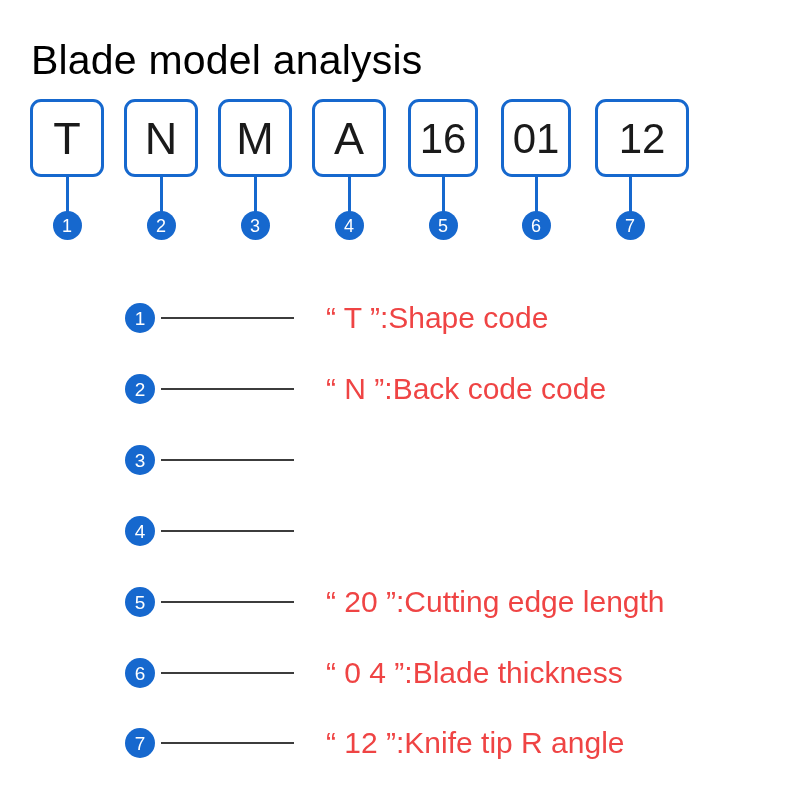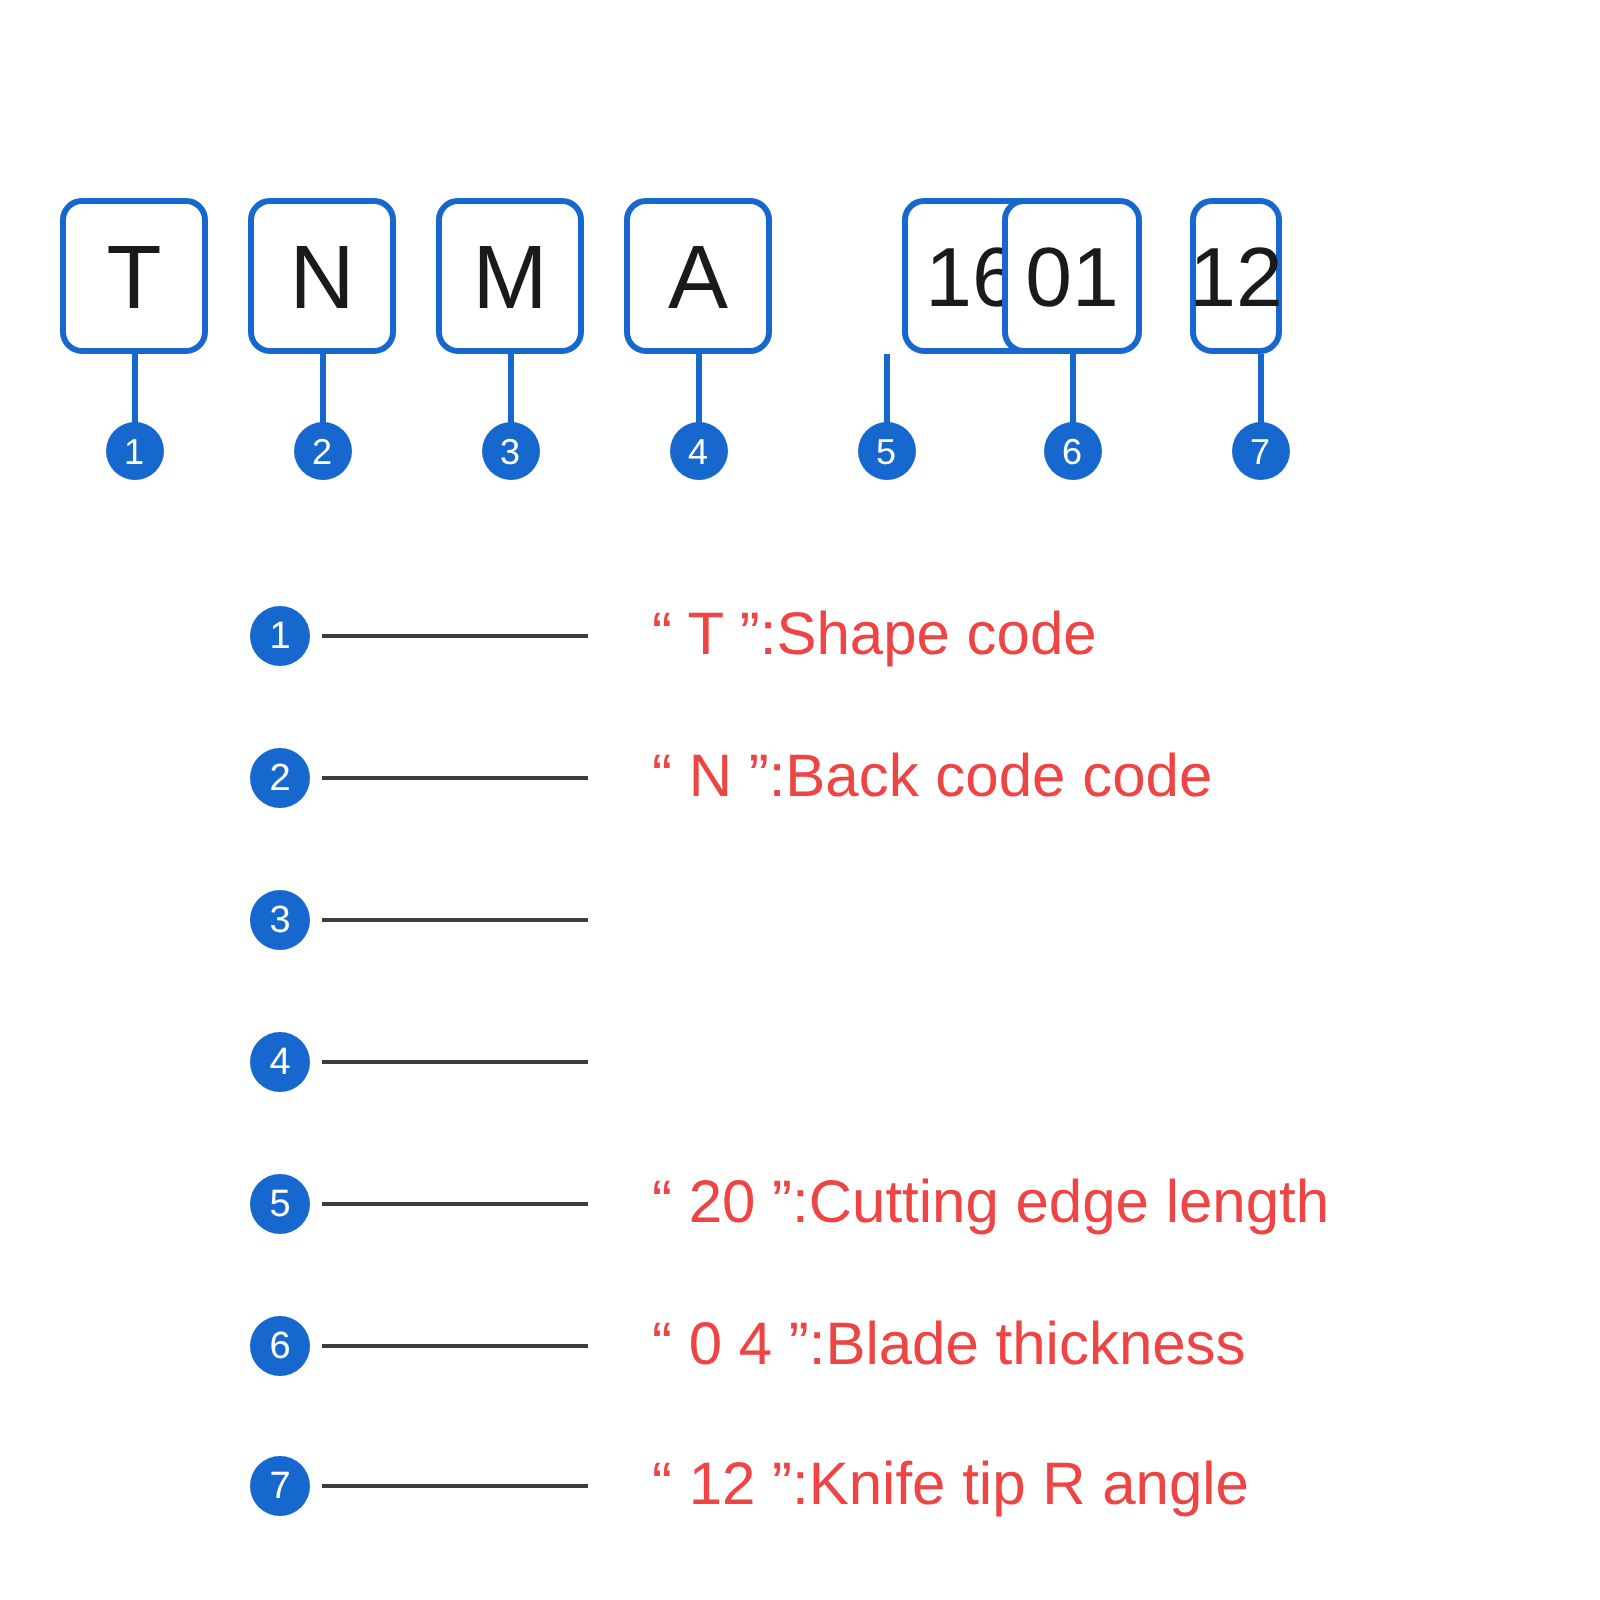--- a/index.html
+++ b/index.html
@@ -123,29 +123,30 @@
     line-height: 34px;
     color: #ef4444;
     white-space: nowrap;
   }
 </style>
 </head>
 <body>
 
 <div id="page">
 
+  <div class="title">Blade model analysis</div>
 
   <div class="code-row">
       <div class="code-box" style="left: 30px; width: 74px;">T</div>
       <div class="code-box" style="left: 124px; width: 74px;">N</div>
       <div class="code-box" style="left: 218px; width: 74px;">M</div>
       <div class="code-box" style="left: 312px; width: 74px;">A</div>
-      <div class="code-box num" style="left: 408px; width: 70px; margin-left: 43px;">16</div>
+      <div class="code-box num" style="left: 408px; width: 70px;">16</div>
       <div class="code-box num" style="left: 501px; width: 70px;">01</div>
-      <div class="code-box num" style="left: 595px; width: 46px;">12</div>
+      <div class="code-box num" style="left: 595px; width: 94px;">12</div>
     </div>
 
   <div class="legend">
       <div class="legend-row" style="top: 300px;">
         <div class="legend-circle">1</div>
         <div class="legend-rule"></div>
         <div class="legend-label">“ T ”:Shape code</div>
       </div>
       <div class="legend-row" style="top: 371px;">
         <div class="legend-circle">2</div>

